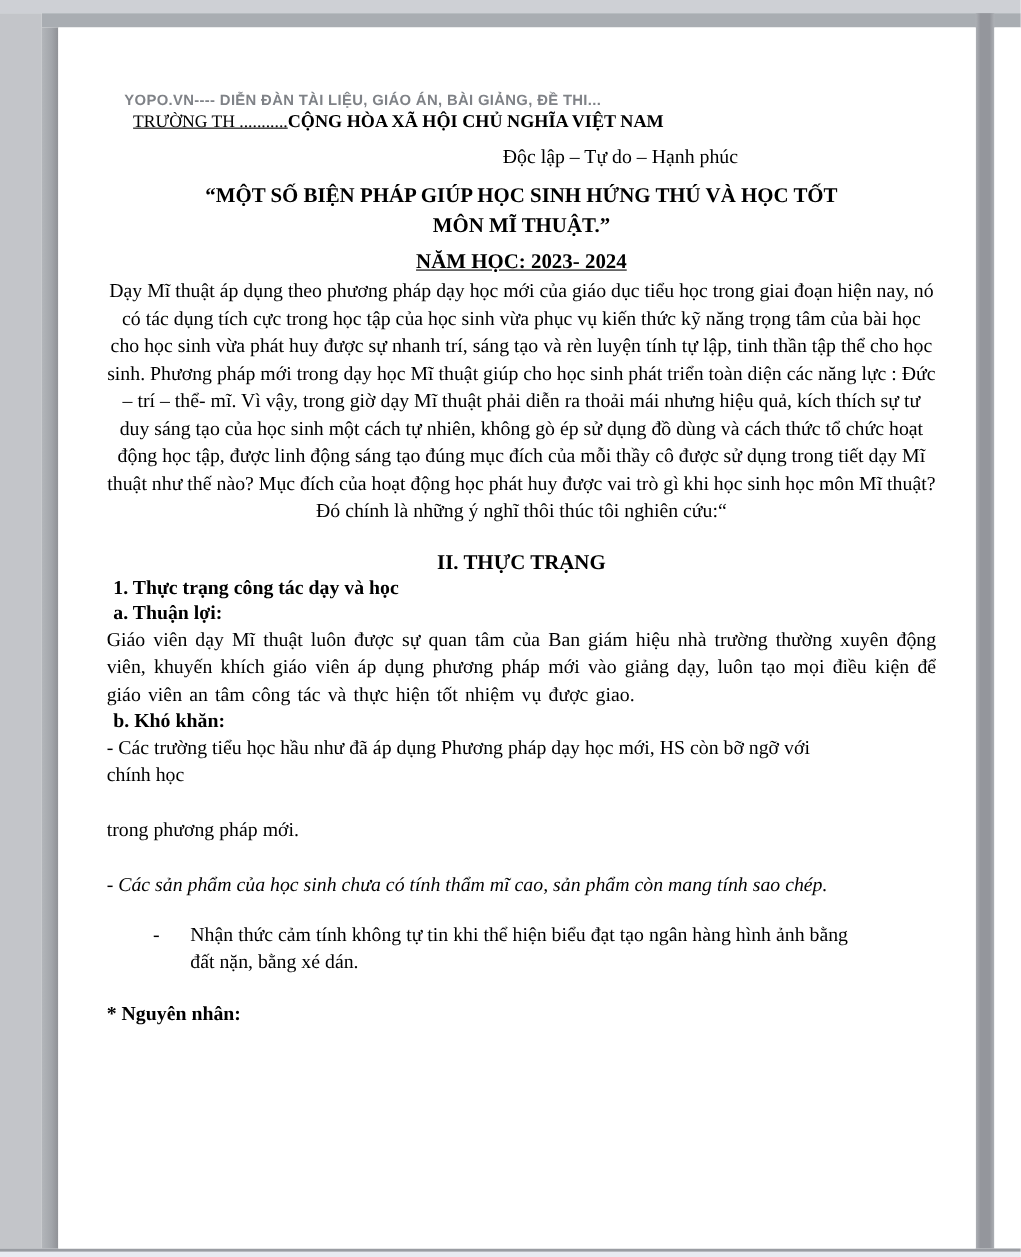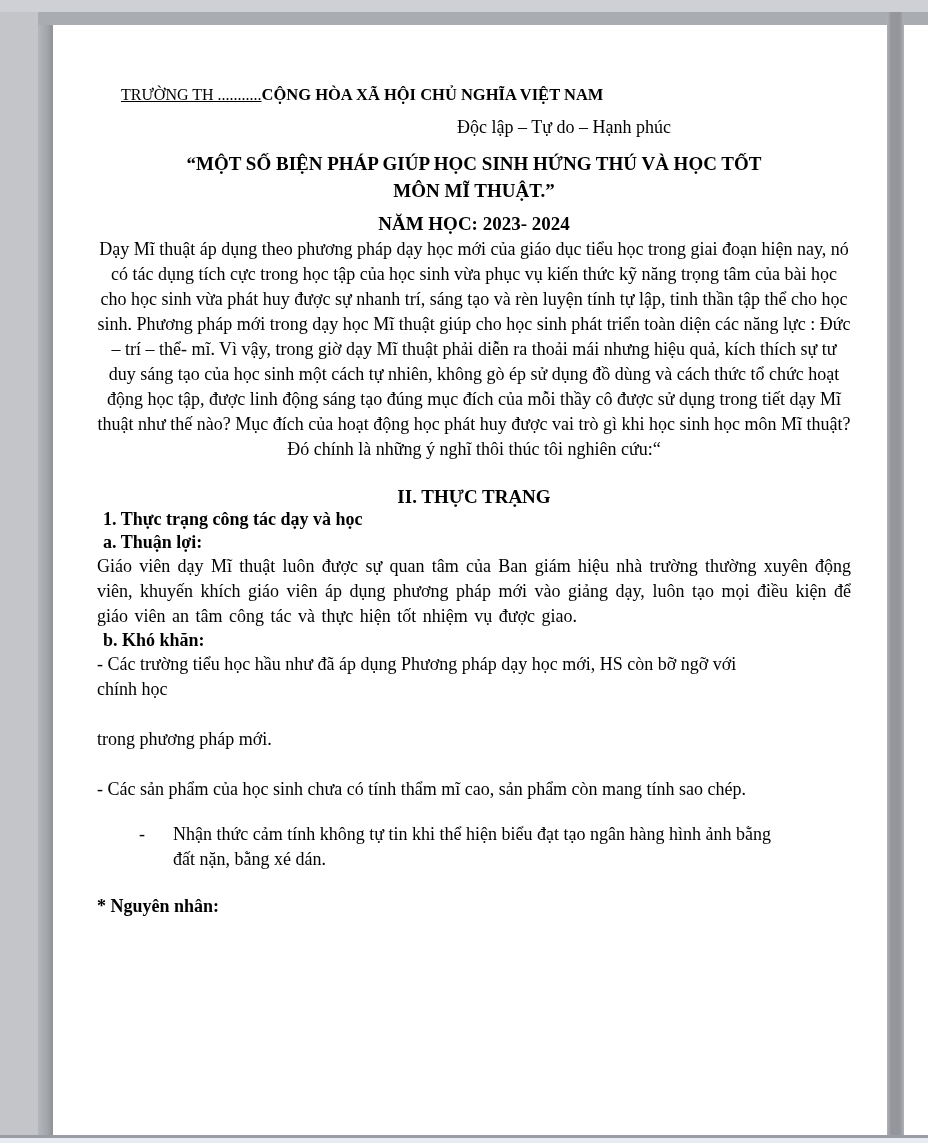--- a/index.html
+++ b/index.html
@@ -24,49 +24,50 @@
   
   .watermark{font-family:"Liberation Sans",sans-serif;font-weight:bold;
              font-size:13.5px;color:#7f8287;letter-spacing:.3px;margin-left:16px;}
   .school-line{font-size:16px;margin-left:24px;margin-top:2px;white-space:nowrap;}
   .school-name{text-decoration:underline;}
   .republic{font-weight:bold;font-size:16.5px;}
   .motto{font-size:18px;text-align:center;
          padding-left:180px;margin-top:12px;}
   .doc-title{font-size:19px;font-weight:bold;text-align:center;
              line-height:27px;margin-top:12px;}
-  .year{font-size:19px;font-weight:bold;text-align:center;margin-top:9px;}
+  .year{font-size:19px;font-weight:bold;text-align:center;margin-top:9px;text-decoration:underline;}
   .h-center{font-size:19px;font-weight:bold;text-align:center;margin-top:12px;}
   .para-center{font-size:18px;line-height:25px;text-align:center;margin-top:2px;}
   .h2{font-size:19px;font-weight:bold;text-align:center;margin-top:24px;}
   .h-sub{font-size:18px;font-weight:bold;margin-left:6px;line-height:23px;}
   .para-justify{font-size:18px;line-height:25px;text-align:justify;word-spacing:2px;}
   .item{font-size:18px;line-height:25px;}
   .item-narrow{max-width:648px;}
-  .item-wide{max-width:760px;}
+  .item-wide{max-width:760px;font-style:italic;}
   .gap-25{margin-top:25px;}
   .bullet{display:flex;margin-left:42px;margin-top:20px;font-size:18px;line-height:25px;}
   .bullet .dash{width:34px;flex:none;}
   .bullet .btxt{max-width:606px;}
   .cause{font-size:18px;font-weight:bold;margin-left:0;margin-top:24px;}
 </style>
 </head>
 <body>
 
 <div class="abs top-band-1"></div>
 <div class="abs top-band-2"></div>
 <div class="abs left-margin"></div>
 <div class="abs left-edge"></div>
 <div class="abs right-edge"></div>
 <div class="abs right-gutter"></div>
 <div class="abs bottom-line"></div>
 <div class="abs status-bar"></div>
 
 <div class="abs page">
 
+  <div class="watermark">YOPO.VN---- DIỄN ĐÀN TÀI LIỆU, GIÁO ÁN, BÀI GIẢNG, ĐỀ THI...</div>
 
   <div class="school-line"><span class="school-name">TRƯỜNG TH ...........</span><span class="republic">CỘNG HÒA XÃ HỘI CHỦ NGHĨA VIỆT NAM</span></div>
 
   <div class="motto">Độc lập – Tự do – Hạnh phúc</div>
 
   <div class="doc-title">
     <div>“MỘT SỐ BIỆN PHÁP GIÚP HỌC SINH HỨNG THÚ VÀ HỌC TỐT</div>
     <div>MÔN MĨ THUẬT.”</div>
   </div>
 

